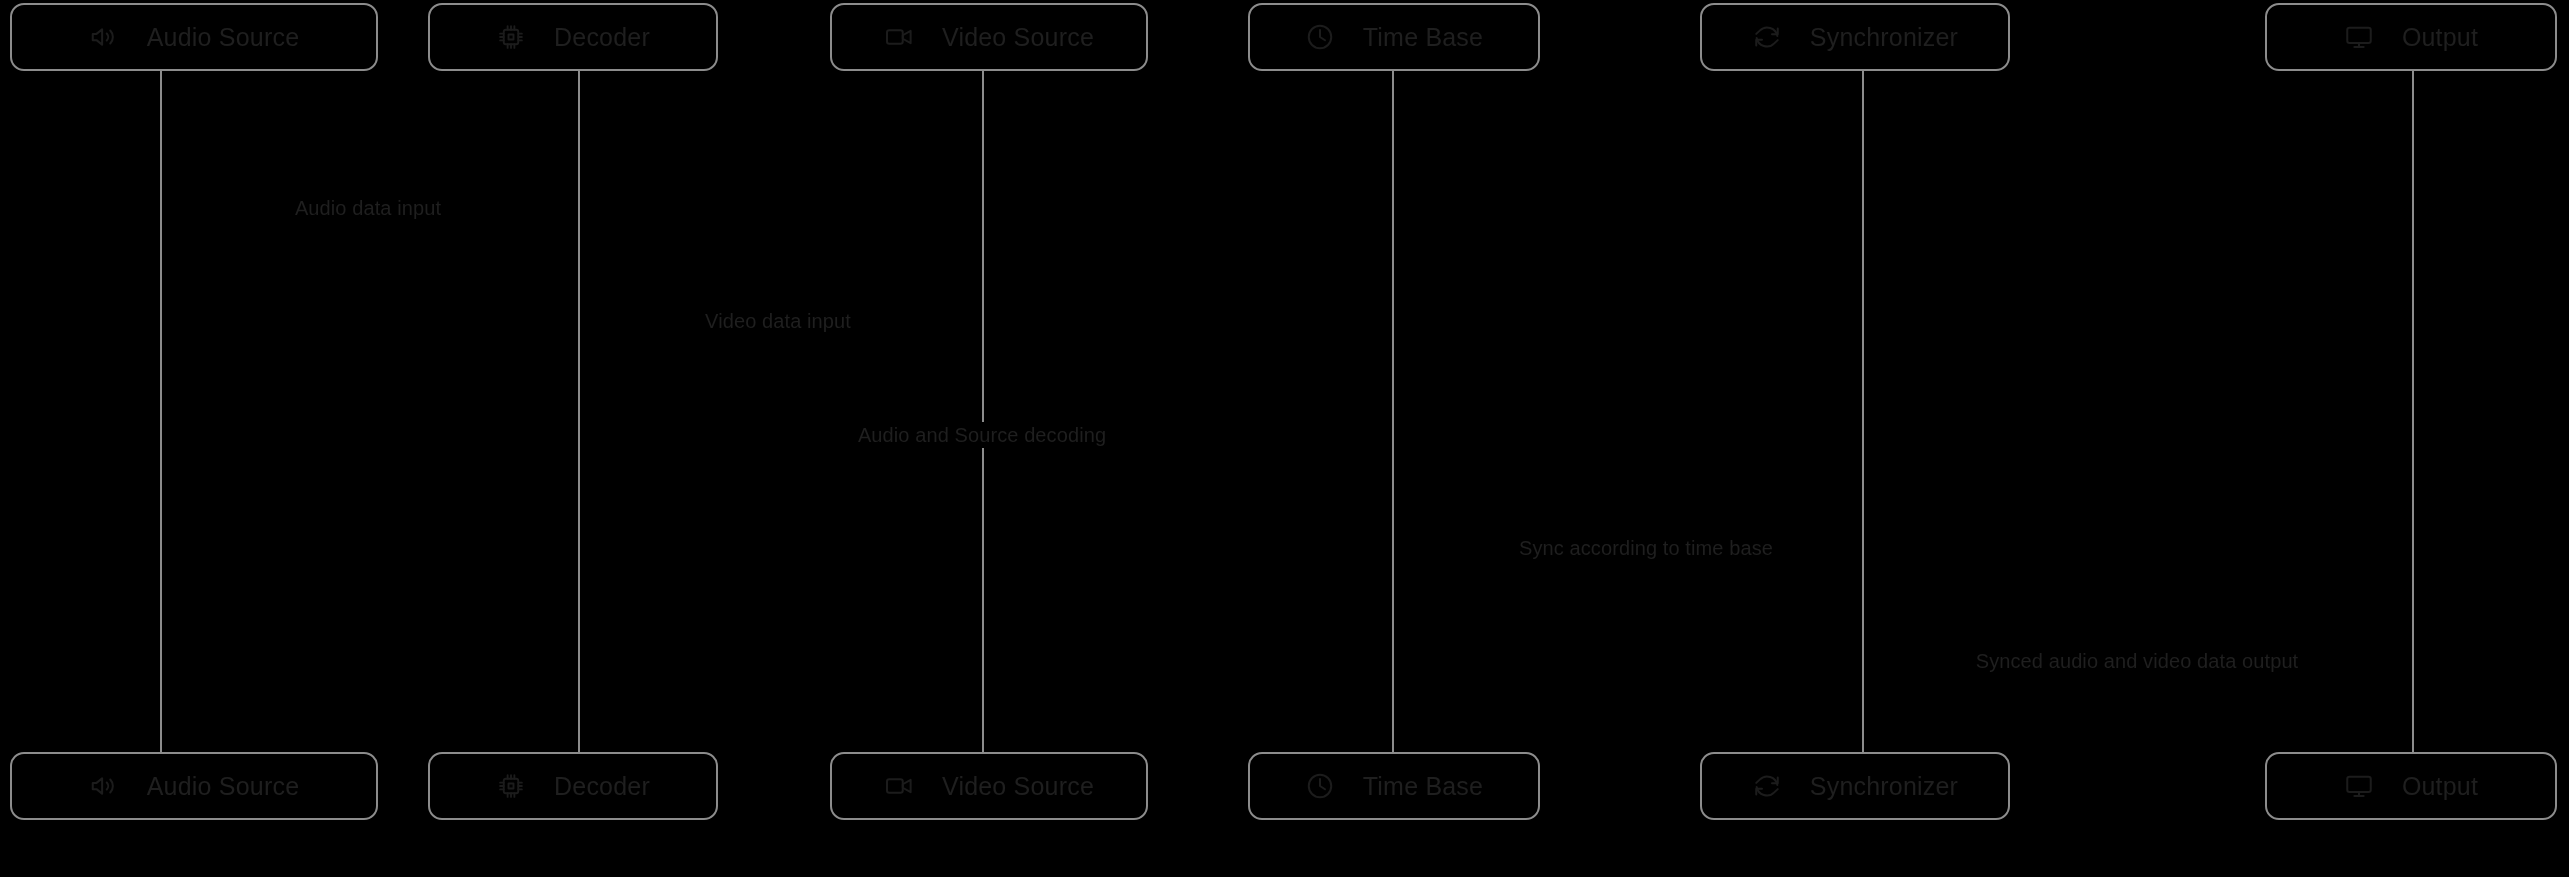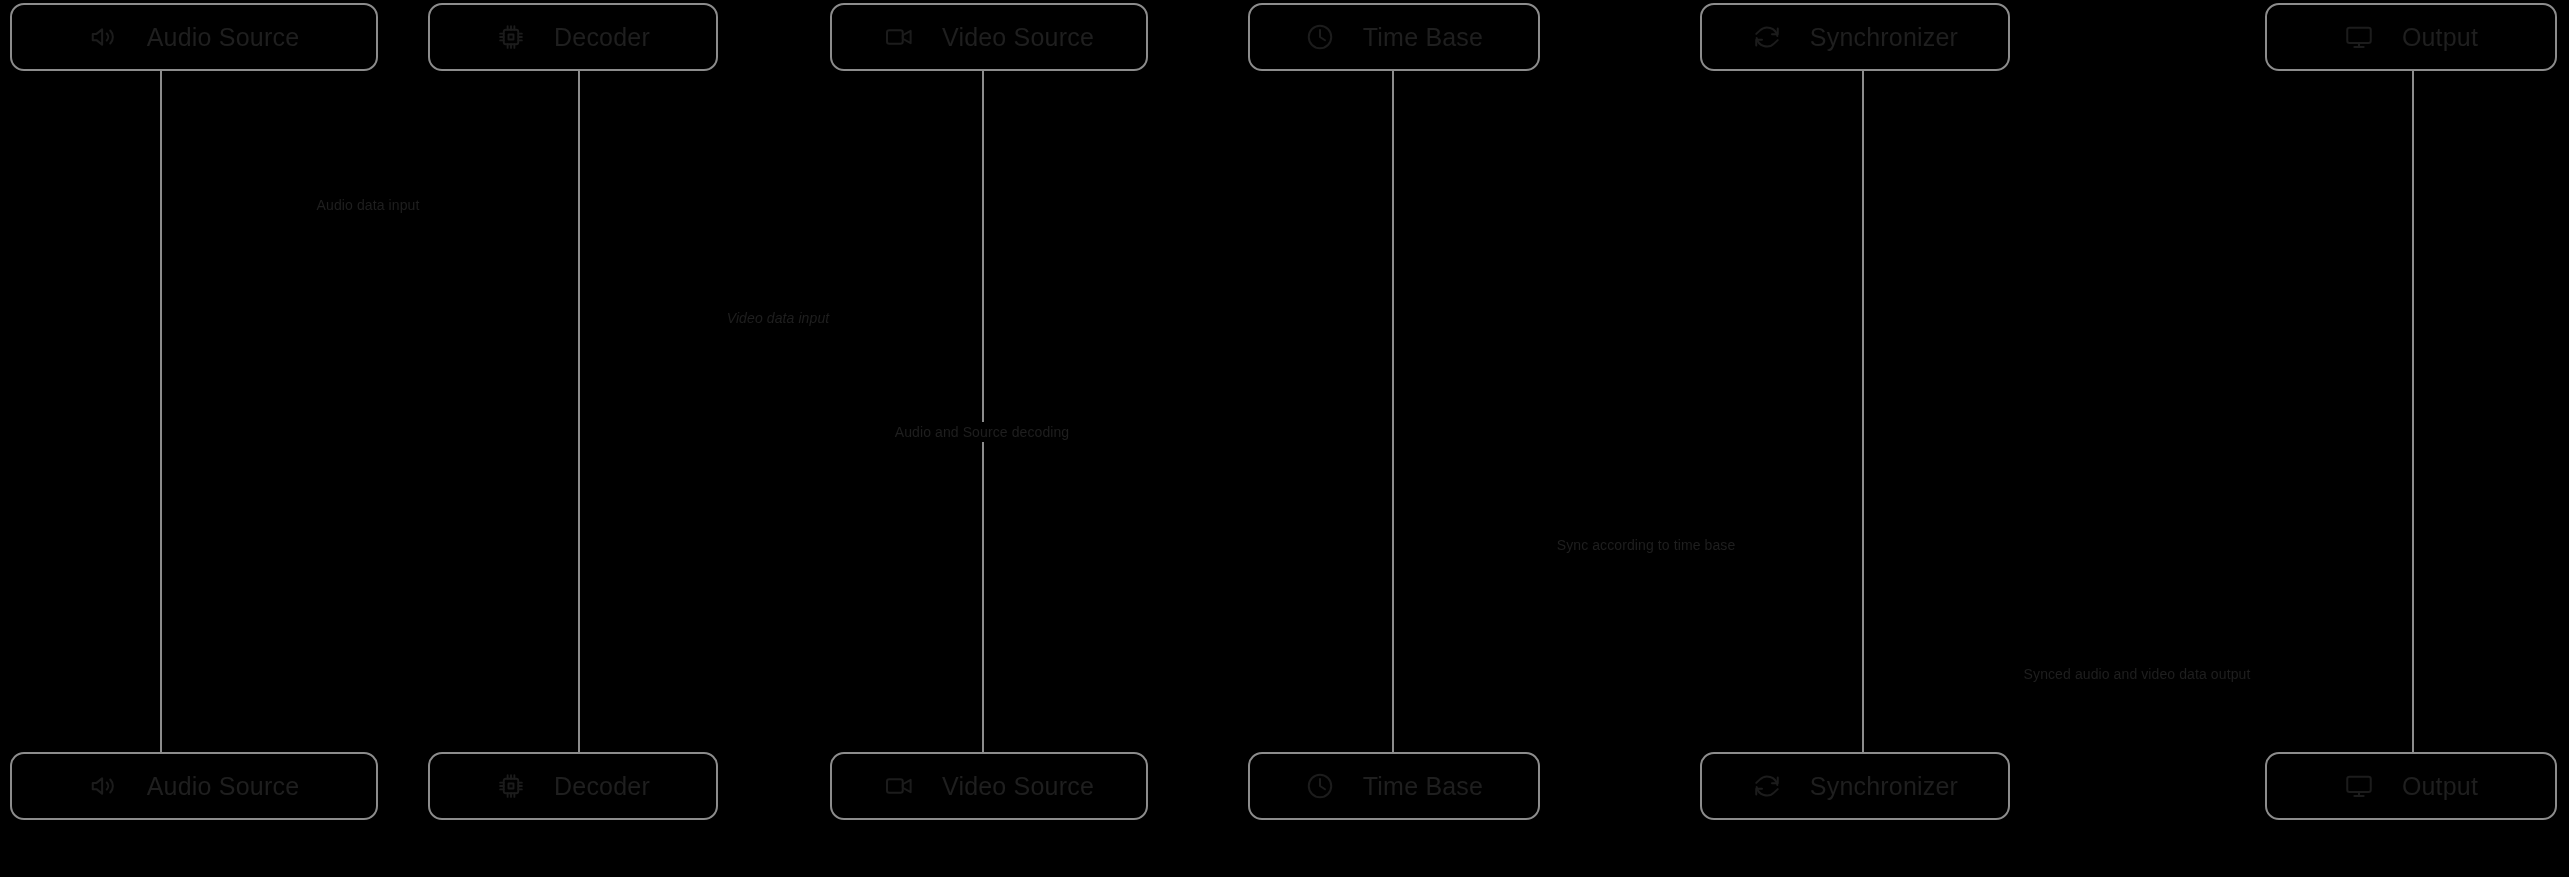--- a/index.html
+++ b/index.html
@@ -55,21 +55,21 @@
   .lifeline {
     position: absolute;
     width: 2px;
     background: #8c8c8c;
     z-index: 1;
   }
 
   
   .message-label {
     position: absolute;
-    font-size: 14px;
+    font-size: 20px;
     line-height: 1;
     color: #1f1f1f;
     white-space: nowrap;
     background: #000000;
     padding: 3px 8px;
     z-index: 2;
     transform: translateX(-50%);
     letter-spacing: 0.1px;
     text-align: right;
   }
@@ -148,24 +148,24 @@
             <path d="M12 16.8v3.2"></path>
             <path d="M8.3 20h7.4"></path>
           </svg>
         </span>
         <span class="p-label">Output</span>
       </div>
     </div>
 
   <div id="messages">
       <div class="message-label" style="left: 368px; top: 195px;">Audio data input</div>
-      <div class="message-label" style="left: 778px; top: 308px; font-style: italic;">Video data input</div>
+      <div class="message-label" style="left: 778px; top: 308px;">Video data input</div>
       <div class="message-label" style="left: 982px; top: 422px;">Audio and Source decoding</div>
       <div class="message-label" style="left: 1627px; top: 535px; margin-left: 19px;">Sync according to time base</div>
-      <div class="message-label" style="left: 2137px; top: 648px; margin-top: 16px;">Synced audio and video data output</div>
+      <div class="message-label" style="left: 2137px; top: 648px;">Synced audio and video data output</div>
     </div>
 
   <div id="bottom-participants">
       <div class="participant" style="left: 10px; width: 368px; top: 752px; height: 68px;">
         <span class="p-icon">
           <svg viewBox="0 0 24 24" fill="none" stroke="currentColor" stroke-width="1.6" stroke-linecap="round" stroke-linejoin="round">
             <path d="M3 9.5h3l4.5-3.6v12.2L6 14.5H3z"></path>
             <path d="M14.2 9.2a4 4 0 0 1 0 5.6"></path>
             <path d="M17 6.8a7.5 7.5 0 0 1 0 10.4"></path>
           </svg>

